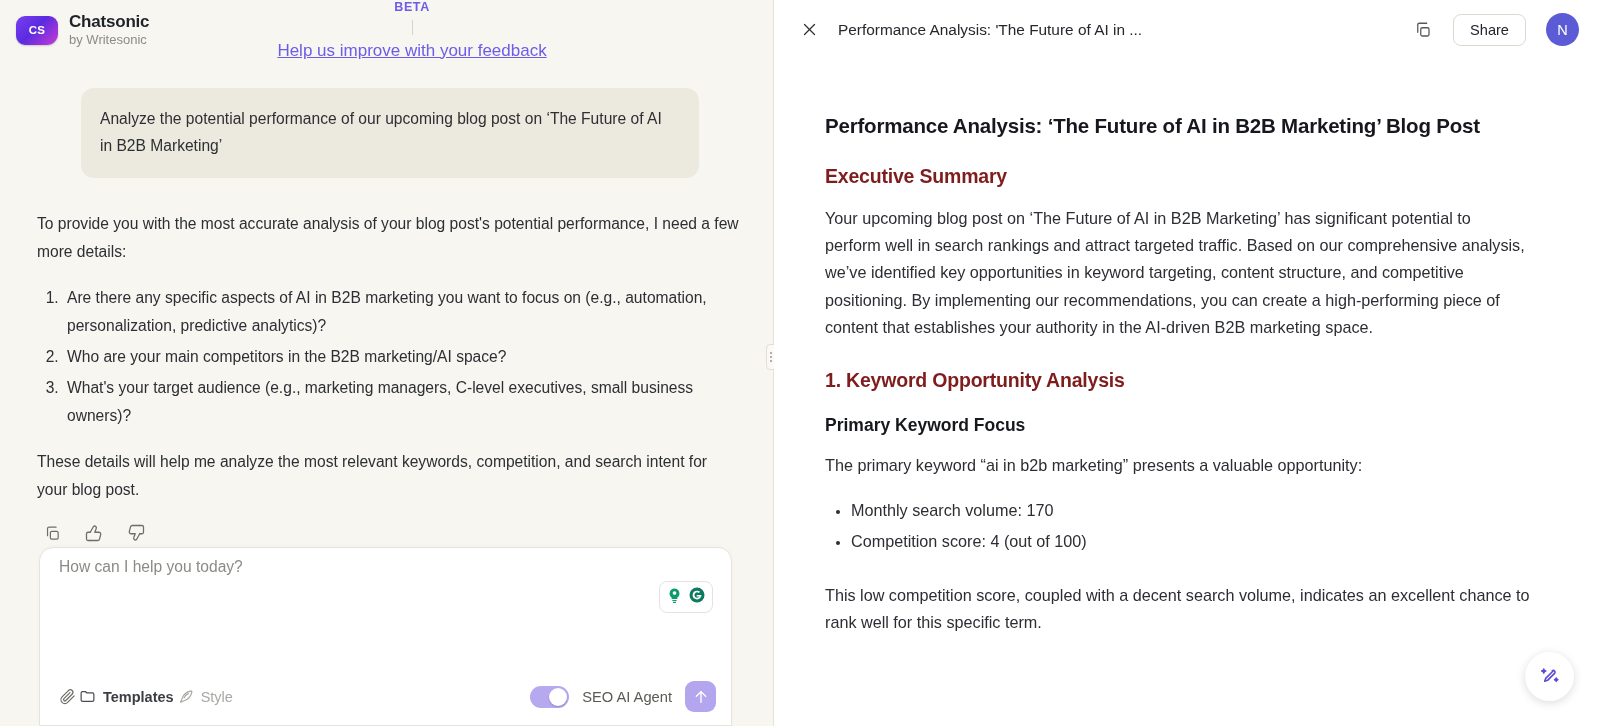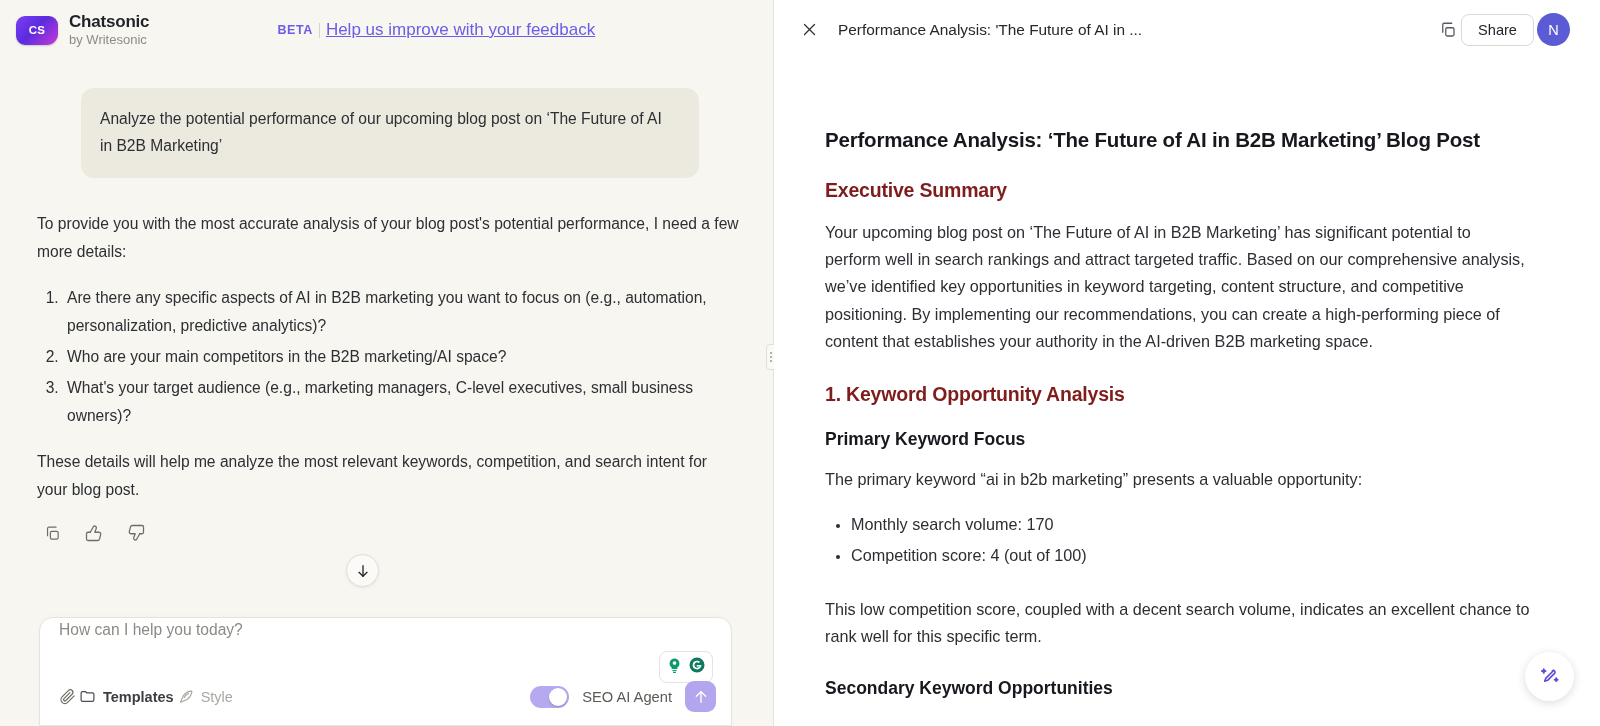--- a/index.html
+++ b/index.html
@@ -44,20 +44,21 @@
     display: flex; align-items: center; justify-content: center;
     letter-spacing: .3px;
     box-shadow: 0 1px 2px rgba(0,0,0,.18);
   }
   .brand-text { line-height: 1.18; }
   .brand-name { font-size: 17px; color: #1f2329; font-weight: 600; letter-spacing: -.2px; }
   .brand-sub { font-size: 13px; color: #8d8b85; }
   .header-meta {
     display: flex; align-items: center; gap: 6px;
     margin-left: 128px;
+    flex-direction: column;
   }
   .beta-tag { font-size: 12.5px; font-weight: 700; color: #6c5ce7; letter-spacing: .6px; }
   .vsep { width: 1px; height: 15px; background: #d6d3cb; }
   .feedback-link {
     font-size: 17px; color: #6c5ce7;
     text-decoration: underline; cursor: pointer;
   }
 
   .chat-scroll {
     flex: 1;
@@ -111,23 +112,23 @@
     box-shadow: 0 1px 3px rgba(0,0,0,.07);
     z-index: 5;
   }
 
   
   .composer-wrap { padding: 0 41px 0 39px; }
   .composer {
     background: #fff;
     border: 1px solid #e6e3db;
     border-radius: 14px 14px 0 0;
-    height: 109px;
-    position: relative;
-    padding: 3px 18px 0 19px;
+    height: 179px;
+    position: relative;
+    padding: 10px 18px 0 19px;
     box-shadow: 0 -1px 5px rgba(0,0,0,.02);
   }
   .composer-placeholder {
     font-size: 15.6px;
     color: #8c8a84;
   }
   .grammarly-pill {
     position: absolute;
     right: 18px; top: 33px;
     display: flex; align-items: center; gap: 5px;
@@ -197,38 +198,38 @@
     flex: 1;
     height: 726px;
     background: #ffffff;
     display: flex;
     flex-direction: column;
     position: relative;
   }
   .doc-header {
     height: 59px; min-height: 59px;
     display: flex; align-items: center;
-    padding: 0 30px 0 24px;
+    padding: 0 21px 0 24px;
     background: #fff;
   }
   .close-x {
     width: 22px; height: 22px;
     display: flex; align-items: center; justify-content: center;
     color: #2d2f34;
     cursor: pointer;
     margin-right: 18px;
   }
   .doc-title {
     font-size: 15.4px;
     color: #25272c;
     white-space: nowrap;
     overflow: hidden;
     text-overflow: ellipsis;
   }
-  .doc-header-right { margin-left: auto; display: flex; align-items: center; gap: 3px; }
+  .doc-header-right { margin-left: auto; display: flex; align-items: center; gap: 20px; }
   .copy-icon { width: 20px; height: 20px; color: #56585e; cursor: pointer; display:flex; align-items:center; justify-content:center;}
   .share-btn {
     border: 1px solid #ddd9d1;
     border-radius: 8px;
     padding: 7px 16px;
     font-size: 14.6px;
     color: #23252a;
     background: #fff;
     cursor: pointer;
   }
@@ -244,21 +245,21 @@
 
   .doc-body {
     flex: 1;
     overflow: hidden;
     padding: 55px 70px 0 51px;
   }
   .doc-h1 {
     font-size: 20.5px;
     font-weight: bold;
     color: #16181d;
-    margin: 14px 0 27px 0;
+    margin: 0 0 27px 0;
     letter-spacing: -.2px;
   }
   .doc-h2 {
     font-size: 19.5px;
     font-weight: bold;
     color: #7f1d1d;
     margin: 0 0 17px 0;
     letter-spacing: -.2px;
   }
   .doc-h3 {
@@ -460,21 +461,20 @@
       <h2 class="doc-h2">Executive Summary</h2>
       <p class="doc-p">Your upcoming blog post on ‘The Future of AI in B2B Marketing’ has significant potential to perform well in search rankings and attract targeted traffic. Based on our comprehensive analysis, we’ve identified key opportunities in keyword targeting, content structure, and competitive positioning. By implementing our recommendations, you can create a high-performing piece of content that establishes your authority in the AI-driven B2B marketing space.</p>
       <h2 class="doc-h2 sec-gap">1. Keyword Opportunity Analysis</h2>
       <h3 class="doc-h3">Primary Keyword Focus</h3>
       <p class="doc-p" style="margin-bottom:16px">The primary keyword “ai in b2b marketing” presents a valuable opportunity:</p>
       <ul class="doc-ul">
         <li>Monthly search volume: 170</li>
         <li>Competition score: 4 (out of 100)</li>
       </ul>
       <p class="doc-p">This low competition score, coupled with a decent search volume, indicates an excellent chance to rank well for this specific term.</p>
-      <h3 class="doc-h3">Secondary Keyword Opportunities</h3>
     </div>
 
     <div class="magic-fab">
       <svg width="23" height="23" viewBox="0 0 24 24" fill="none" stroke="#5b4bd6" stroke-width="1.7" stroke-linecap="round" stroke-linejoin="round">
         <path d="M15.5 6.5L8 14l-1 3 3-1 7.5-7.5a1.8 1.8 0 0 0-2.5-2.5z"></path>
         <path d="M6 4.2l.6 1.5 1.5.6-1.5.6L6 8.4l-.6-1.5-1.5-.6 1.5-.6z"></path>
         <path d="M19 13.6l.5 1.2 1.2.5-1.2.5-.5 1.2-.5-1.2-1.2-.5 1.2-.5z"></path>
       </svg>
     </div>
   </div>

